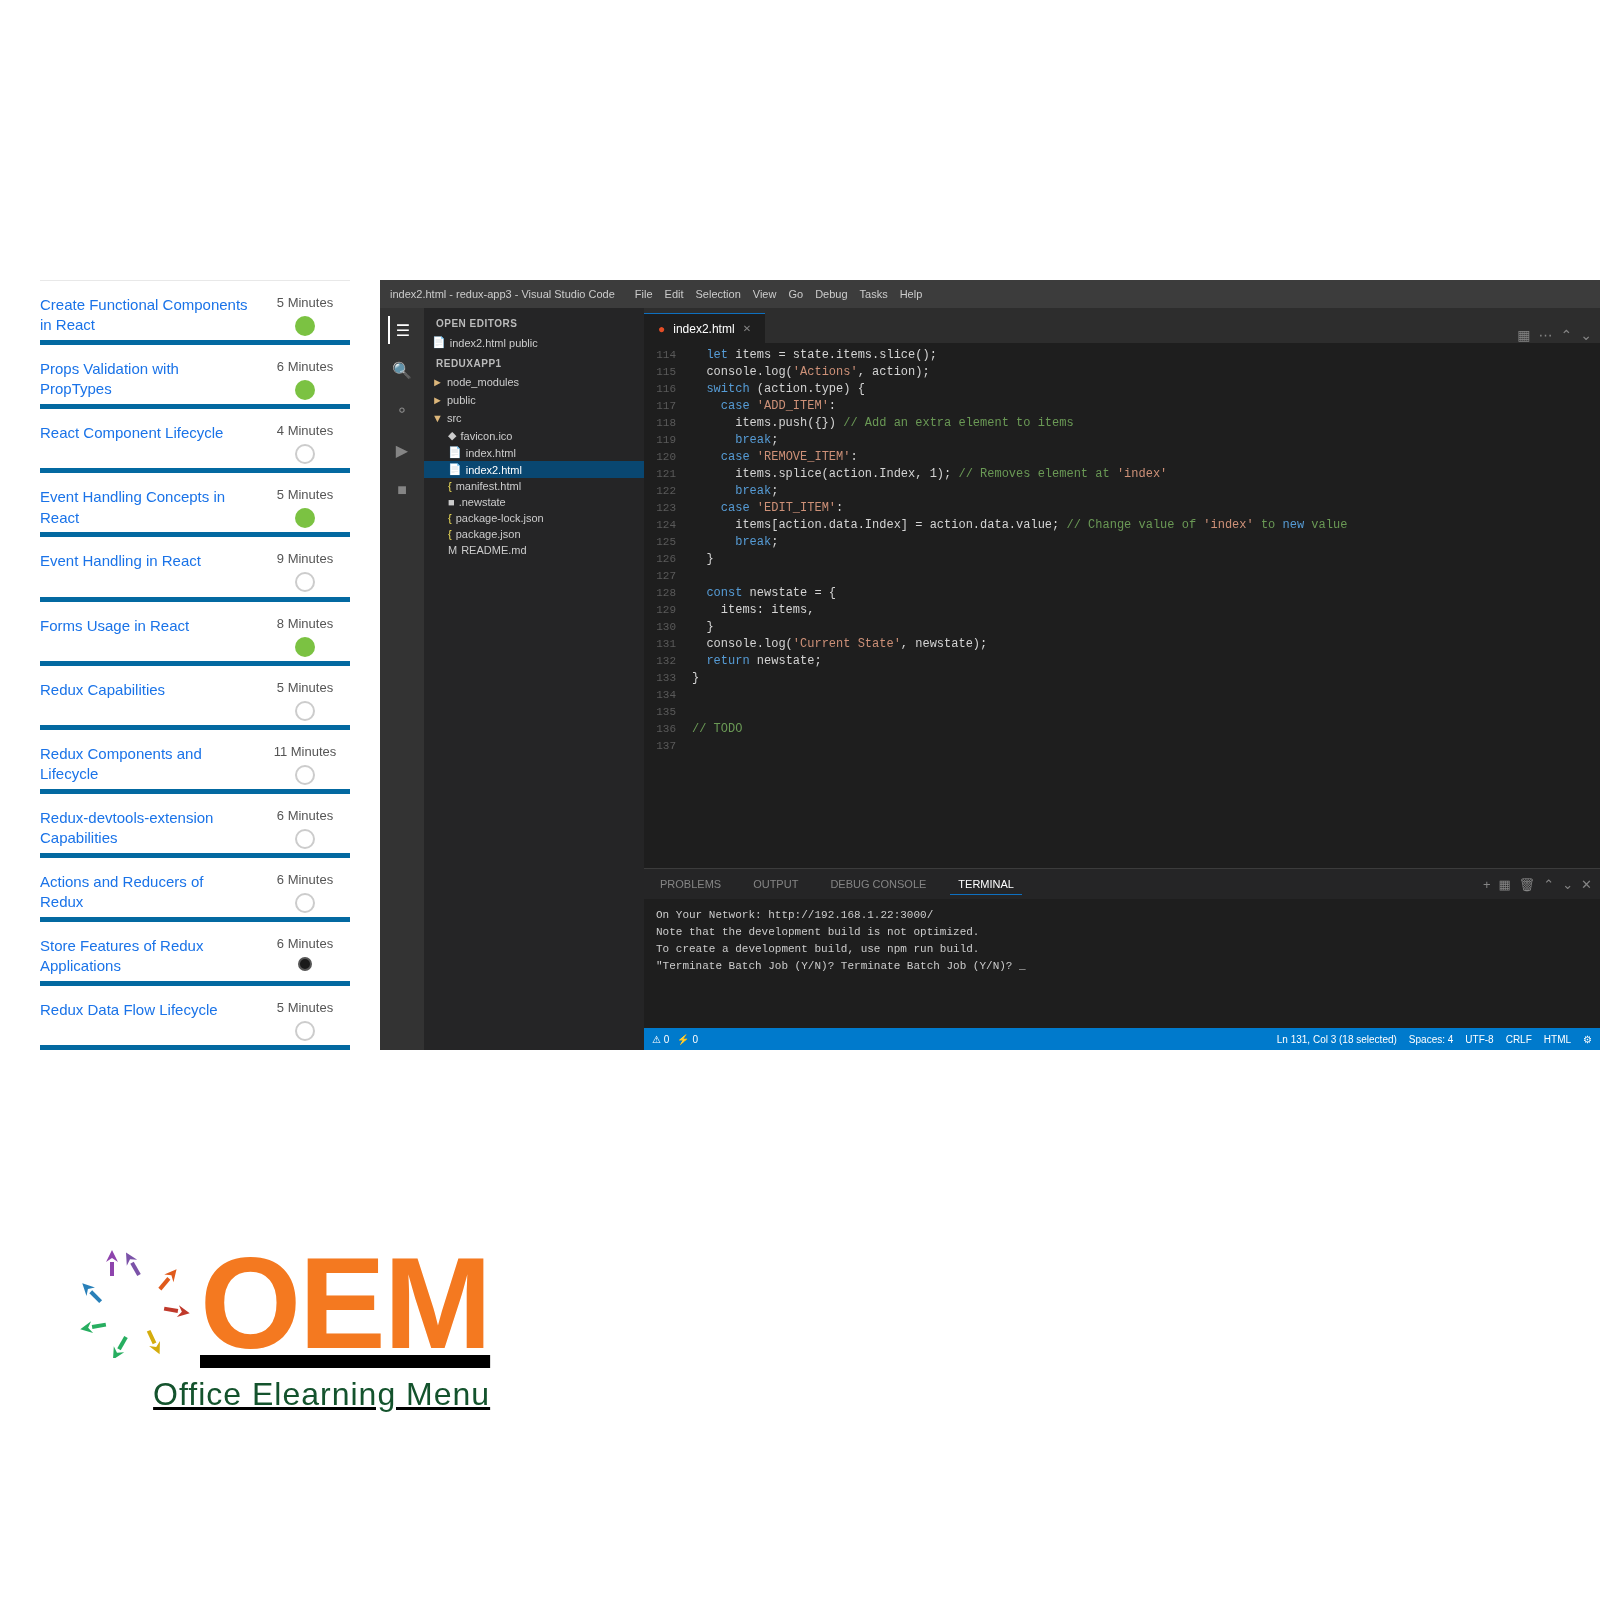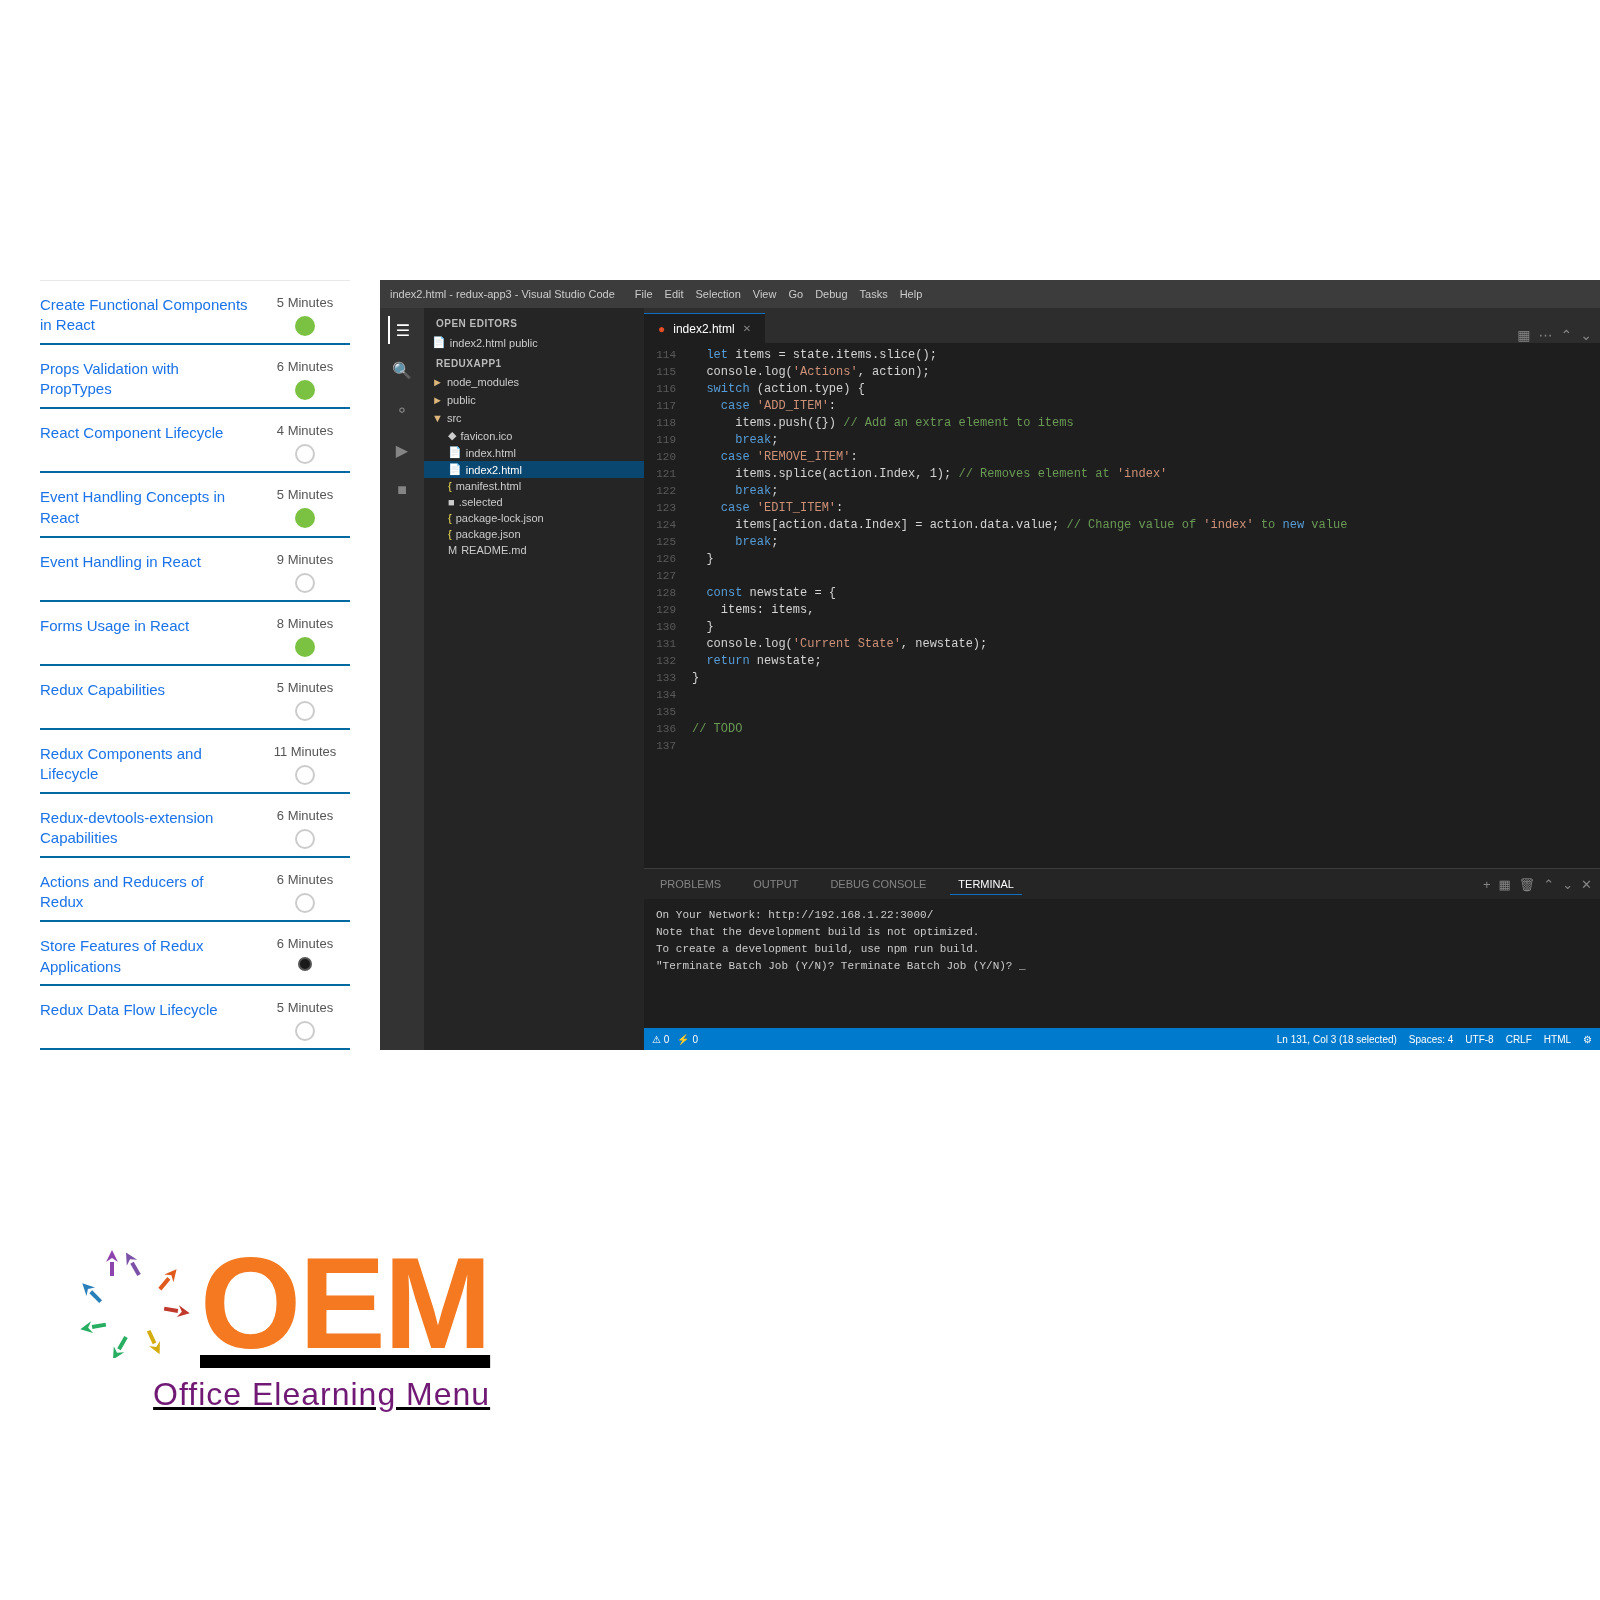--- a/index.html
+++ b/index.html
@@ -37,21 +37,21 @@
       flex-direction: column;
       gap: 0;
     }
 
     .lesson-item {
       display: flex;
       flex-direction: row;
       justify-content: space-between;
       align-items: flex-start;
       padding: 14px 0 14px 0;
-      border-bottom: 2px solid #0369a1;
+      border-bottom: 5px solid #0369a1;
       min-height: 60px;
     }
 
     .lesson-item:first-child {
       border-top: 1px solid #e8e8e8;
     }
 
     .lesson-left {
       display: flex;
       flex-direction: column;
@@ -396,21 +396,21 @@
     .logo-text-oem {
       font-size: 130px;
       font-weight: bold;
       color: #f47920;
       line-height: 1;
       letter-spacing: -2px;
     }
 
     .logo-subtitle {
       font-size: 32px;
-      color: #701a75;
+      color: #14532d;
       margin-top: 8px;
       font-weight: 400;
       letter-spacing: 1px;
     }
 
     
     .oem-arrows {
       width: 110px;
       height: 110px;
     }
@@ -601,21 +601,21 @@
             <div class="explorer-item active">
               <span class="file-icon-html">📄</span>
               <span>index2.html</span>
             </div>
             <div class="explorer-item">
               <span class="file-icon-json">{</span>
               <span>manifest.html</span>
             </div>
             <div class="explorer-item">
               <span>■</span>
-              <span>.selected</span>
+              <span>.newstate</span>
             </div>
             <div class="explorer-item">
               <span class="file-icon-json">{</span>
               <span>package-lock.json</span>
             </div>
             <div class="explorer-item">
               <span class="file-icon-json">{</span>
               <span>package.json</span>
             </div>
             <div class="explorer-item">

